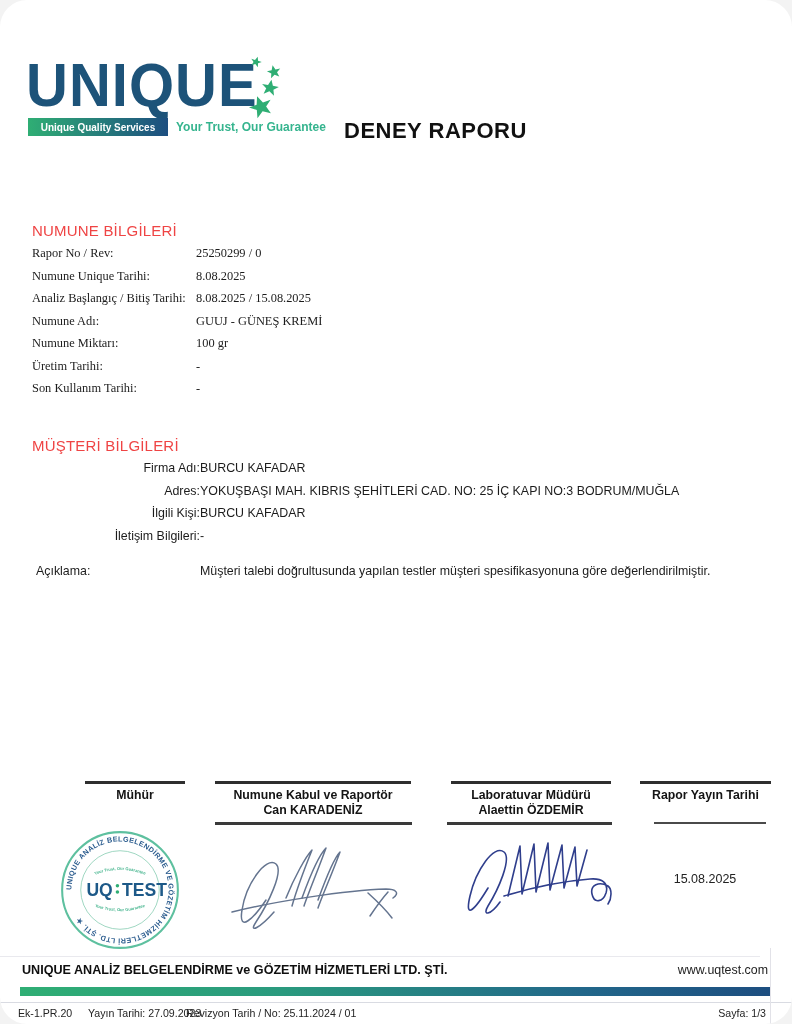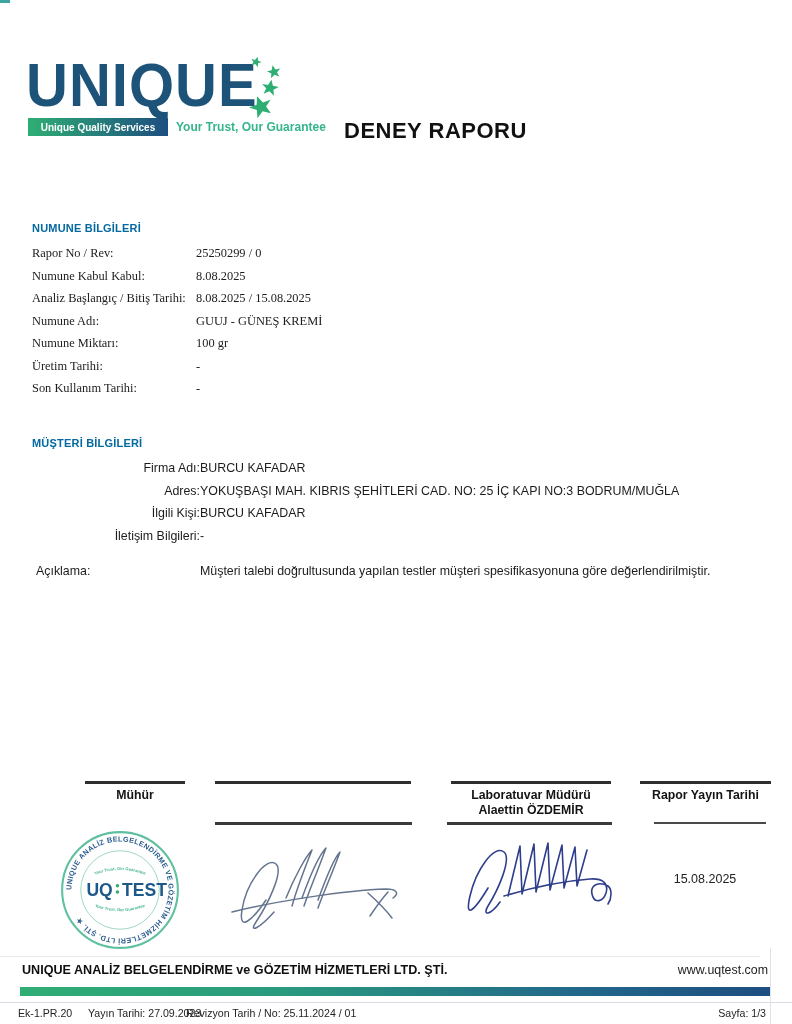--- a/index.html
+++ b/index.html
@@ -1,19 +1,19 @@
 <!DOCTYPE html>
 <html><head>
 <meta charset="utf-8">
 <style>
   html,body { margin:0; padding:0; background:#f3f3f3; }
   .page {
     position:relative; width:792px; height:1024px; margin:0 auto;
     background:#ffffff; overflow:hidden;
-    font-family:"Liberation Sans", sans-serif; color:#1c1c1c;
+    font-family:"Liberation Sans", sans-serif; color:#1c1c1c;border-radius:27px;
   }
   .abs { position:absolute; }
 
   
   .corner-speck { left:0; top:0; width:10px; height:3px; background:#3ba7a0; }
   .brand-word {
     left:26px; top:50px; font-size:58px; font-weight:800; letter-spacing:1px;
     color:#1d5379; transform:scaleY(1.04); transform-origin:top left;
   }
   .brand-stars { left:236px; top:52px; }
@@ -24,21 +24,21 @@
     display:flex; align-items:center; justify-content:center; white-space:nowrap;
   }
   .tagline-text {
     left:176px; top:120px; font-size:12px; font-weight:700; color:#35b48e; white-space:nowrap;
   }
   .report-title {
     left:344px; top:118px; font-size:22px; font-weight:800; color:#111; letter-spacing:0.5px; white-space:nowrap;
   }
 
   
-  .section-heading { font-size:11px; font-weight:700; color:#0369a1; letter-spacing:0.2px; white-space:nowrap; }
+  .section-heading { font-size:15px; font-weight:400; color:#ef4444; letter-spacing:0.2px; white-space:nowrap; }
   .rows { display:flex; flex-direction:column; }
   .row { display:flex; height:22.5px; align-items:flex-start; font-size:12.4px; }
   .row .lbl { width:164px; flex:0 0 164px; color:#1c1c1c; }
   .row .val { color:#1c1c1c; white-space:nowrap; }
   #sample-heading   { left:32px; top:222px; }
   #sample-rows      { left:32px; top:246px; width:700px;font-family:Liberation Serif, serif; }
   #customer-heading { left:32px; top:437px; }
   #customer-rows    { left:36px; top:461px; width:730px;text-align:right; }
   #note-row         { left:36px; top:564px; width:740px; display:flex; font-size:12.4px; }
   #note-row .lbl { width:164px; flex:0 0 164px; }
@@ -84,21 +84,21 @@
 
   <div class="abs report-title">DENEY RAPORU</div>
 
   <div class="abs section-heading" id="sample-heading">NUMUNE BİLGİLERİ</div>
   <div class="abs rows" id="sample-rows">
     <div class="row">
         <span class="lbl">Rapor No / Rev:</span>
         <span class="val">25250299 / 0</span>
       </div>
     <div class="row">
-        <span class="lbl">Numune Kabul Kabul:</span>
+        <span class="lbl">Numune Unique Tarihi:</span>
         <span class="val">8.08.2025</span>
       </div>
     <div class="row">
         <span class="lbl">Analiz Başlangıç / Bitiş Tarihi:</span>
         <span class="val">8.08.2025 / 15.08.2025</span>
       </div>
     <div class="row">
         <span class="lbl">Numune Adı:</span>
         <span class="val">GUUJ - GÜNEŞ KREMİ</span>
       </div>
@@ -140,20 +140,24 @@
     <span class="lbl">Açıklama:</span>
     <span class="val">Müşteri talebi doğrultusunda yapılan testler müşteri spesifikasyonuna göre değerlendirilmiştir.</span>
   </div>
 
   <div class="abs sig-topbar" style="left:85px; width:100px;"></div>
   <div class="abs sig-topbar" style="left:215px; width:196px;"></div>
   <div class="abs sig-topbar" style="left:451px; width:160px;"></div>
   <div class="abs sig-topbar" style="left:640px; width:131px;"></div>
 
   <div class="abs sig-title" style="left:60px; width:150px;">Mühür</div>
+  <div class="abs sig-title" style="left:215px; width:196px;">
+    <span>Numune Kabul ve Raportör</span><br>
+    <span>Can KARADENİZ</span>
+  </div>
   <div class="abs sig-title" style="left:451px; width:160px;">
     <span>Laboratuvar Müdürü</span><br>
     <span>Alaettin ÖZDEMİR</span>
   </div>
   <div class="abs sig-title" style="left:633px; width:145px;">Rapor Yayın Tarihi</div>
 
   <div class="abs sig-underline" style="left:215px; width:197px;"></div>
   <div class="abs sig-underline" style="left:447px; width:165px;"></div>
   <div class="abs sig-underline thin" style="left:654px; width:112px;"></div>
 

